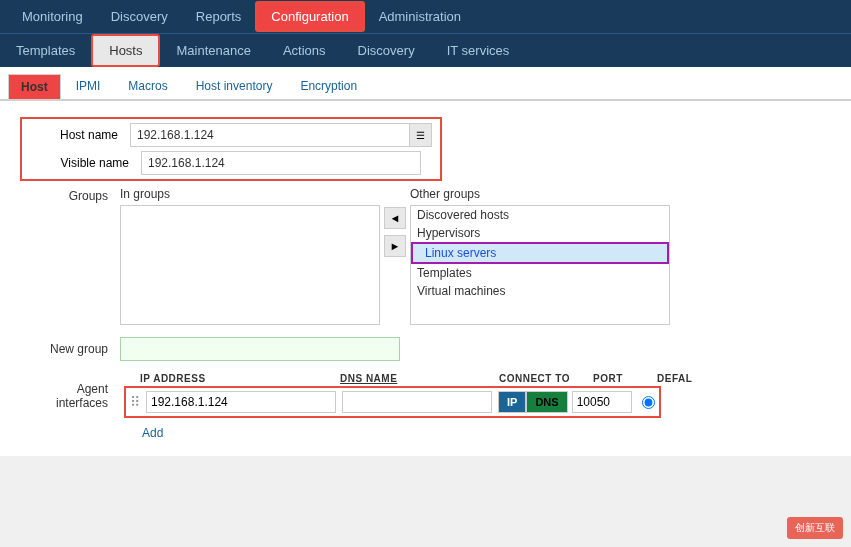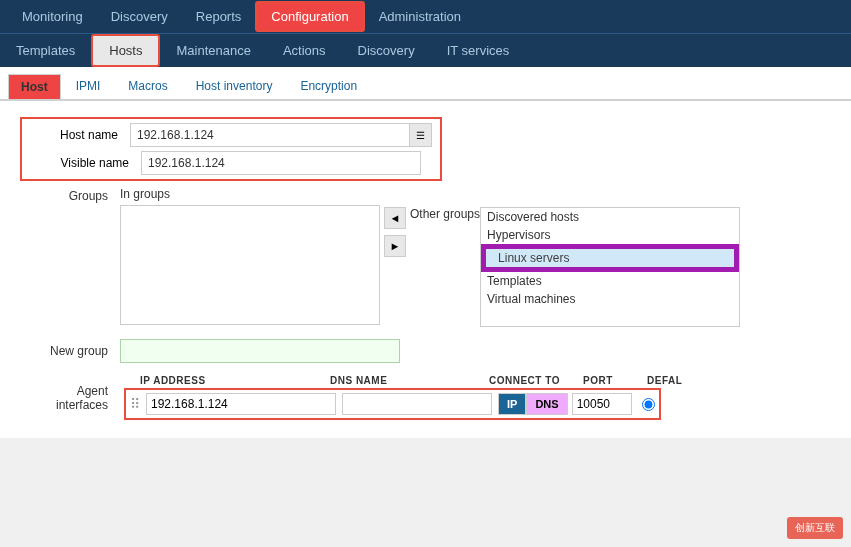--- a/index.html
+++ b/index.html
@@ -154,22 +154,22 @@
       font-size: 12px;
       overflow-y: auto;
     }
     .list-item-other {
       padding: 2px 6px;
       cursor: pointer;
       color: #333;
     }
     .list-item-other.selected {
       background: #d0e8f8;
-      border: 5px solid #a21caf;
-      color: #404040;
+      border: 2px solid #a21caf;
+      color: #1d4ed8;
       padding-left: 12px;
     }
     .arrow-btns {
       display: flex;
       flex-direction: column;
       justify-content: center;
       gap: 6px;
       padding: 0 4px;
       margin-top: 20px;
     }
@@ -179,21 +179,21 @@
       border: 1px solid #ccc;
       background: #e8e8e8;
       cursor: pointer;
       display: flex;
       align-items: center;
       justify-content: center;
       font-size: 11px;
     }
     .other-groups-wrap {
       display: flex;
-      margin-top: 20px;
+      flex-direction: column;
     }
 
     
     .new-group-row {
       display: flex;
       align-items: center;
       margin-bottom: 12px;
       margin-left: 20px;
     }
     .new-group-label {
@@ -255,21 +255,21 @@
     }
     .connect-btns {
       display: flex;
       align-items: center;
       margin-left: 6px;
     }
     .connect-btn {
       height: 22px;
       padding: 0 8px;
       border: 1px solid #ccc;
-      background: #f0abfc;
+      background: #15803d;
       cursor: pointer;
       font-size: 11px;
       font-weight: bold;
     }
     .connect-btn.active {
       background: #1a6496;
       color: #fff;
     }
     .port-input {
       width: 60px;
@@ -390,36 +390,39 @@
   </div>
 
   
   <div class="agent-section">
     <div style="display:flex;align-items:center;margin-bottom:2px;">
       <span style="width:80px;text-align:right;padding-right:12px;font-size:12px;color:#333;">Agent interfaces</span>
       <div>
         
         <div style="display:flex;align-items:center;gap:0;margin-bottom:2px;margin-left:20px;">
           <span class="agent-col-label" style="width:190px;">IP ADDRESS</span>
-          <span class="agent-col-label" style="width:155px;">DNS NAME</span>
+          <span class="agent-col-label" style="width:155px;margin-left:10px;text-decoration:underline;">DNS NAME</span>
           <span class="agent-col-label" style="width:90px;margin-left:4px;">CONNECT TO</span>
           <span class="agent-col-label" style="width:60px;margin-left:4px;">PORT</span>
           <span class="agent-col-label" style="width:60px;margin-left:4px;">DEFAL</span>
         </div>
         
         <div class="agent-row border-highlight" style="margin-left:4px;">
           <span class="drag-handle">⠿</span>
           <input class="agent-ip-input" type="text" value="192.168.1.124" style="">
           <input class="agent-dns-input" type="text" style="">
           <div class="connect-btns">
             <button class="connect-btn active">IP</button>
             <button class="connect-btn">DNS</button>
           </div>
           <input class="port-input" type="text" value="10050" style="">
           <input type="radio" class="default-radio" checked="" style="">
         </div>
       </div>
     </div>
+    <div style="margin-left:102px;margin-top:4px;">
+      <span class="add-link">Add</span>
+    </div>
   </div>
 
 </div>
 
 <div class="watermark">创新互联</div>
 
 </body></html>

